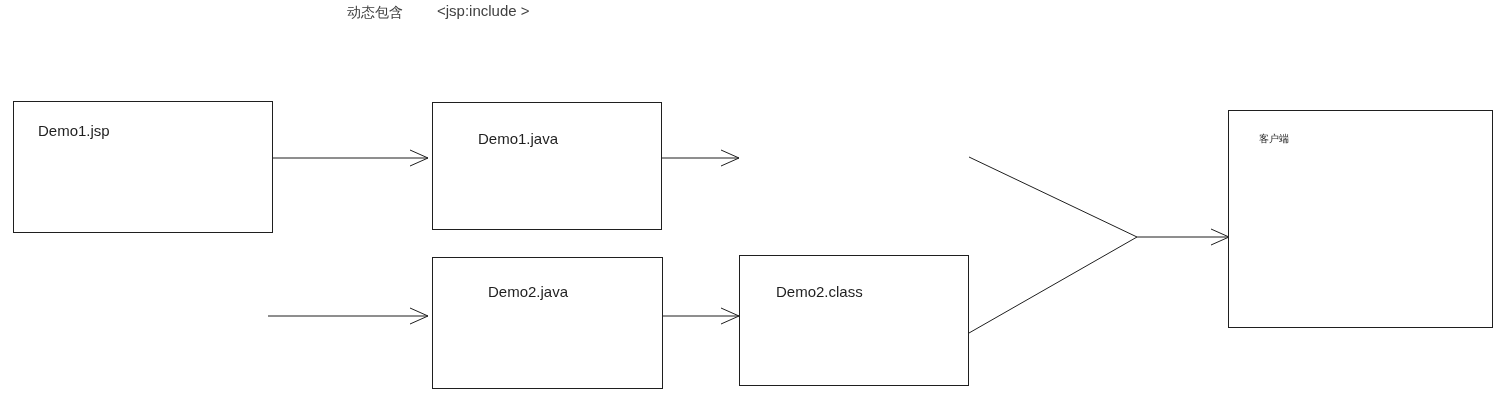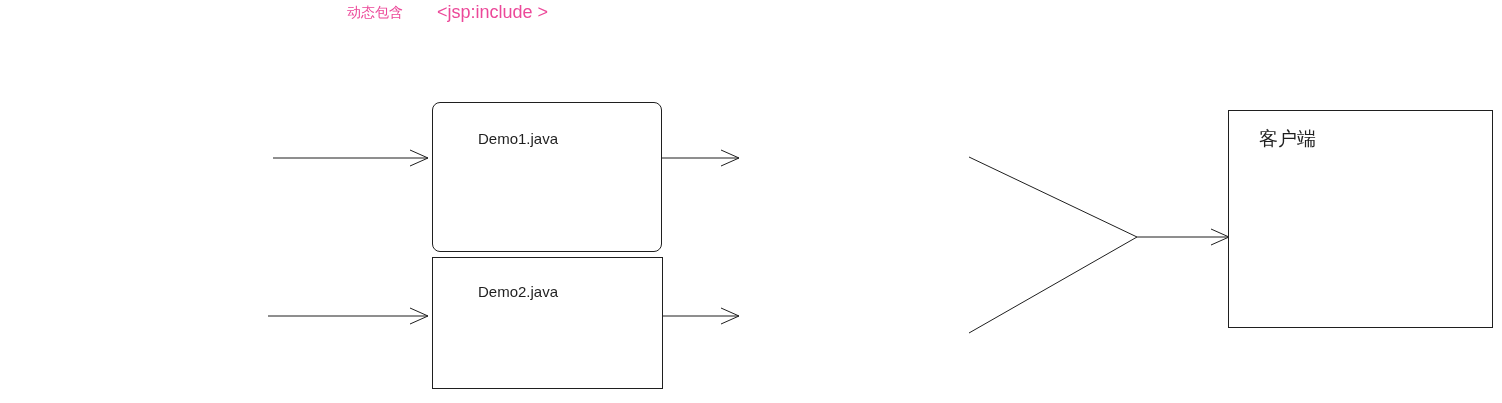--- a/index.html
+++ b/index.html
@@ -10,59 +10,59 @@
   }
   .canvas {
     position: relative;
     width: 1502px;
     height: 403px;
     background: #ffffff;
     overflow: hidden;
   }
   .header-label {
     position: absolute;
-    color: #ec4899;
+    color: #404040;
     white-space: nowrap;
   }
   .include-type-label {
     left: 347px;
     top: 4px;
     font-size: 14px;
   }
   .include-tag-label {
     left: 437px;
     top: 2px;
-    font-size: 18px;
+    font-size: 15px;
   }
   .node {
     position: absolute;
     border: 1px solid #1f1f1f;
     background: #ffffff;
     box-sizing: border-box;
   }
   .node-label {
     position: absolute;
     font-size: 15px;
     color: #1f1f1f;
     white-space: nowrap;
   }
   .node-demo1-jsp   { left: 13px;   top: 101px; width: 260px; height: 132px; }
   .node-demo1-jsp   .node-label { left: 24px; top: 20px; }
-  .node-demo1-java  { left: 432px;  top: 102px; width: 230px; height: 150px; border-radius: 8px; }
+  .node-demo1-java  { left: 432px;  top: 102px; width: 230px; height: 128px; }
   .node-demo1-java  .node-label { left: 45px; top: 27px; }
   .node-demo1-class { left: 740px;  top: 101px; width: 229px; height: 132px; }
   .node-demo1-class .node-label { left: 42px; top: 31px; }
   .node-demo2-jsp   { left: 10px;   top: 257px; width: 258px; height: 131px; }
   .node-demo2-jsp   .node-label { left: 28px; top: 20px; }
   .node-demo2-java  { left: 432px;  top: 257px; width: 231px; height: 132px; }
-  .node-demo2-java  .node-label { left: 45px; top: 25px; }
+  .node-demo2-java  .node-label { left: 55px; top: 25px; }
   .node-demo2-class { left: 739px;  top: 255px; width: 230px; height: 131px; }
   .node-demo2-class .node-label { left: 36px; top: 27px; }
   .node-client      { left: 1228px; top: 110px; width: 265px; height: 218px; }
-  .node-client      .node-label { left: 30px; top: 15px; font-size: 19px; }
+  .node-client      .node-label { left: 30px; top: 21px; font-size: 10px; }
   .text-cursor {
     position: absolute;
     left: 39px;
     top: 29px;
     width: 2px;
     height: 14px;
     background: #a5632a;
   }
   .connector-layer {
     position: absolute;
@@ -90,29 +90,35 @@
     </defs>
     <line x1="273" y1="158" x2="428" y2="158" stroke="#1f1f1f" stroke-width="1" marker-end="url(#openArrow)"></line>
     <line x1="662" y1="158" x2="739" y2="158" stroke="#1f1f1f" stroke-width="1" marker-end="url(#openArrow)"></line>
     <line x1="268" y1="316" x2="428" y2="316" stroke="#1f1f1f" stroke-width="1" marker-end="url(#openArrow)"></line>
     <line x1="663" y1="316" x2="739" y2="316" stroke="#1f1f1f" stroke-width="1" marker-end="url(#openArrow)"></line>
     <line x1="969" y1="157" x2="1137" y2="237" stroke="#1f1f1f" stroke-width="1"></line>
     <line x1="969" y1="333" x2="1137" y2="237" stroke="#1f1f1f" stroke-width="1"></line>
     <line x1="1137" y1="237" x2="1229" y2="237" stroke="#1f1f1f" stroke-width="1" marker-end="url(#openArrow)"></line>
   </svg>
 
+  <div class="node node-demo1-jsp">
+    <span class="node-label">Demo1.jsp</span>
+  </div>
 
   <div class="node node-demo1-java">
     <span class="node-label">Demo1.java</span>
   </div>
 
 
 
   <div class="node node-demo2-java">
     <span class="node-label">Demo2.java</span>
   </div>
 
+  <div class="node node-demo2-class">
+    <span class="node-label">Demo2.class</span>
+  </div>
 
   <div class="node node-client">
     <span class="node-label">客户端</span>
   </div>
 
 </div>
 
 </body></html>

